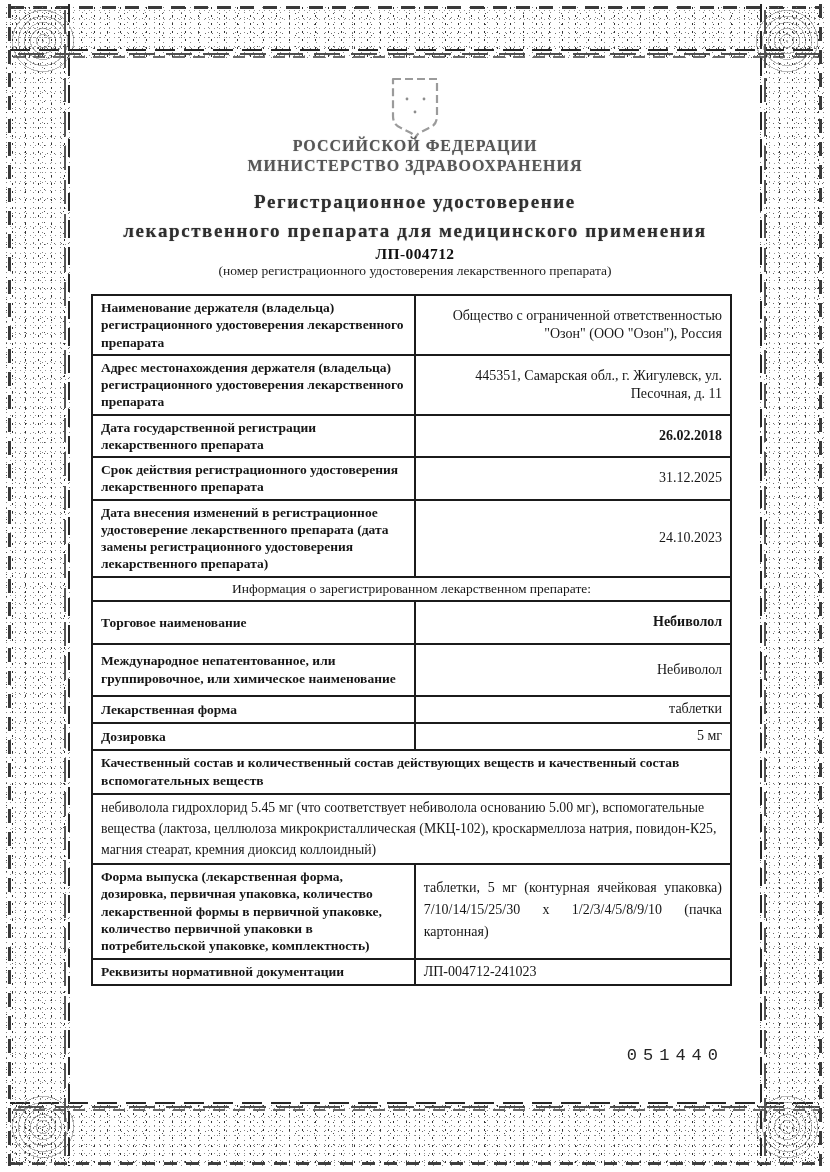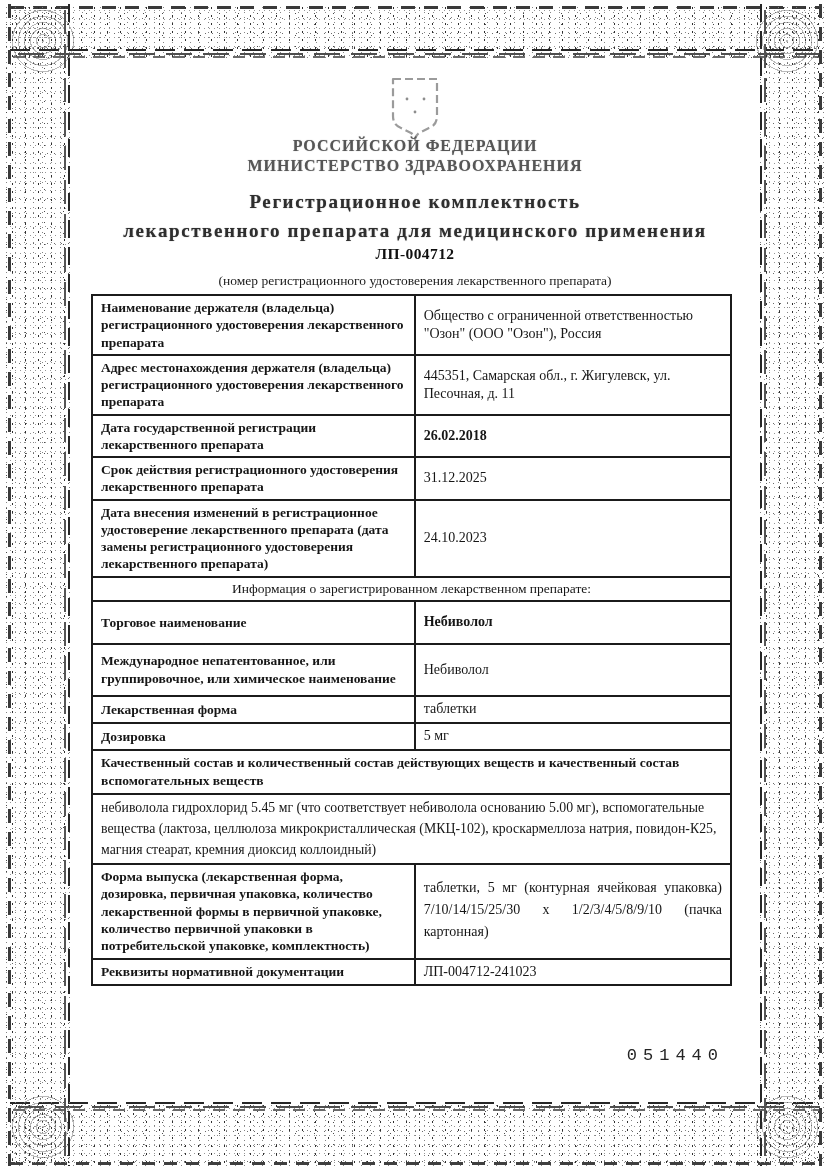--- a/index.html
+++ b/index.html
@@ -76,28 +76,28 @@
 
   
   .emblem{position:absolute;top:76px;left:50%;transform:translateX(-50%);}
   .ministry{position:absolute;top:136px;left:0;right:0;text-align:center;
     font-size:16px;font-weight:bold;color:#565656;letter-spacing:1px;line-height:1.22;
     text-shadow:0 0 1px rgba(90,90,90,.5);}
   .doc-title{position:absolute;top:187px;left:0;right:0;text-align:center;}
   .title-line{font-size:19px;font-weight:bold;color:#2e2e2e;letter-spacing:1.6px;
     line-height:29px;text-shadow:0 0 1px rgba(40,40,40,.55);}
   .regnum{font-size:15.5px;font-weight:bold;color:#101010;letter-spacing:.4px;}
-  .regcaption{font-size:13.5px;color:#1c1c1c;margin-top:10px;}
+  .regcaption{font-size:13.5px;color:#1c1c1c;margin-top:0;}
 
   
   table.reg{position:absolute;left:91px;top:294px;width:641px;
     border-collapse:collapse;table-layout:fixed;}
   table.reg td{border:2px solid #1b1b1b;padding:3px 8px;vertical-align:middle;}
   td.lbl{font-weight:bold;font-size:13.5px;line-height:1.28;text-align:left;}
-  td.val{font-size:14px;text-align:left;line-height:1.3;}
+  td.val{font-size:14px;text-align:right;line-height:1.3;}
   td.val.b{font-weight:bold;}
   td.val.left{text-align:left;}
   td.val.just{text-align:justify;text-align-last:justify;line-height:1.55;vertical-align:top;padding-top:12px;}
   td.section{font-size:13.5px;text-align:center;padding:3px 6px;}
   td.comphdr{font-weight:bold;font-size:13.5px;line-height:1.35;vertical-align:top;padding-top:5px;}
   td.comptxt{font-size:13.8px;line-height:1.5;vertical-align:top;padding-top:6px;}
 
   .serial{position:absolute;top:1046px;right:106px;
     font-family:"Liberation Mono","DejaVu Sans Mono",monospace;
     font-size:17px;letter-spacing:6px;color:#242424;}
@@ -124,21 +124,21 @@
       <circle cx="32" cy="36" r="1.4" fill="#8d8d8d"></circle>
     </svg>
   </div>
 
   <div class="ministry">
     <div>РОССИЙСКОЙ ФЕДЕРАЦИИ</div>
     <div>МИНИСТЕРСТВО ЗДРАВООХРАНЕНИЯ</div>
   </div>
 
   <div class="doc-title">
-    <div class="title-line">Регистрационное комплектность</div>
+    <div class="title-line">Регистрационное удостоверение</div>
     <div class="title-line">лекарственного препарата для медицинского применения</div>
     <div class="regnum">ЛП-004712</div>
     <div class="regcaption">(номер регистрационного удостоверения лекарственного препарата)</div>
   </div>
 
   <table class="reg">
     <colgroup>
         <col style="width:50.5%">
         <col>
       </colgroup>

